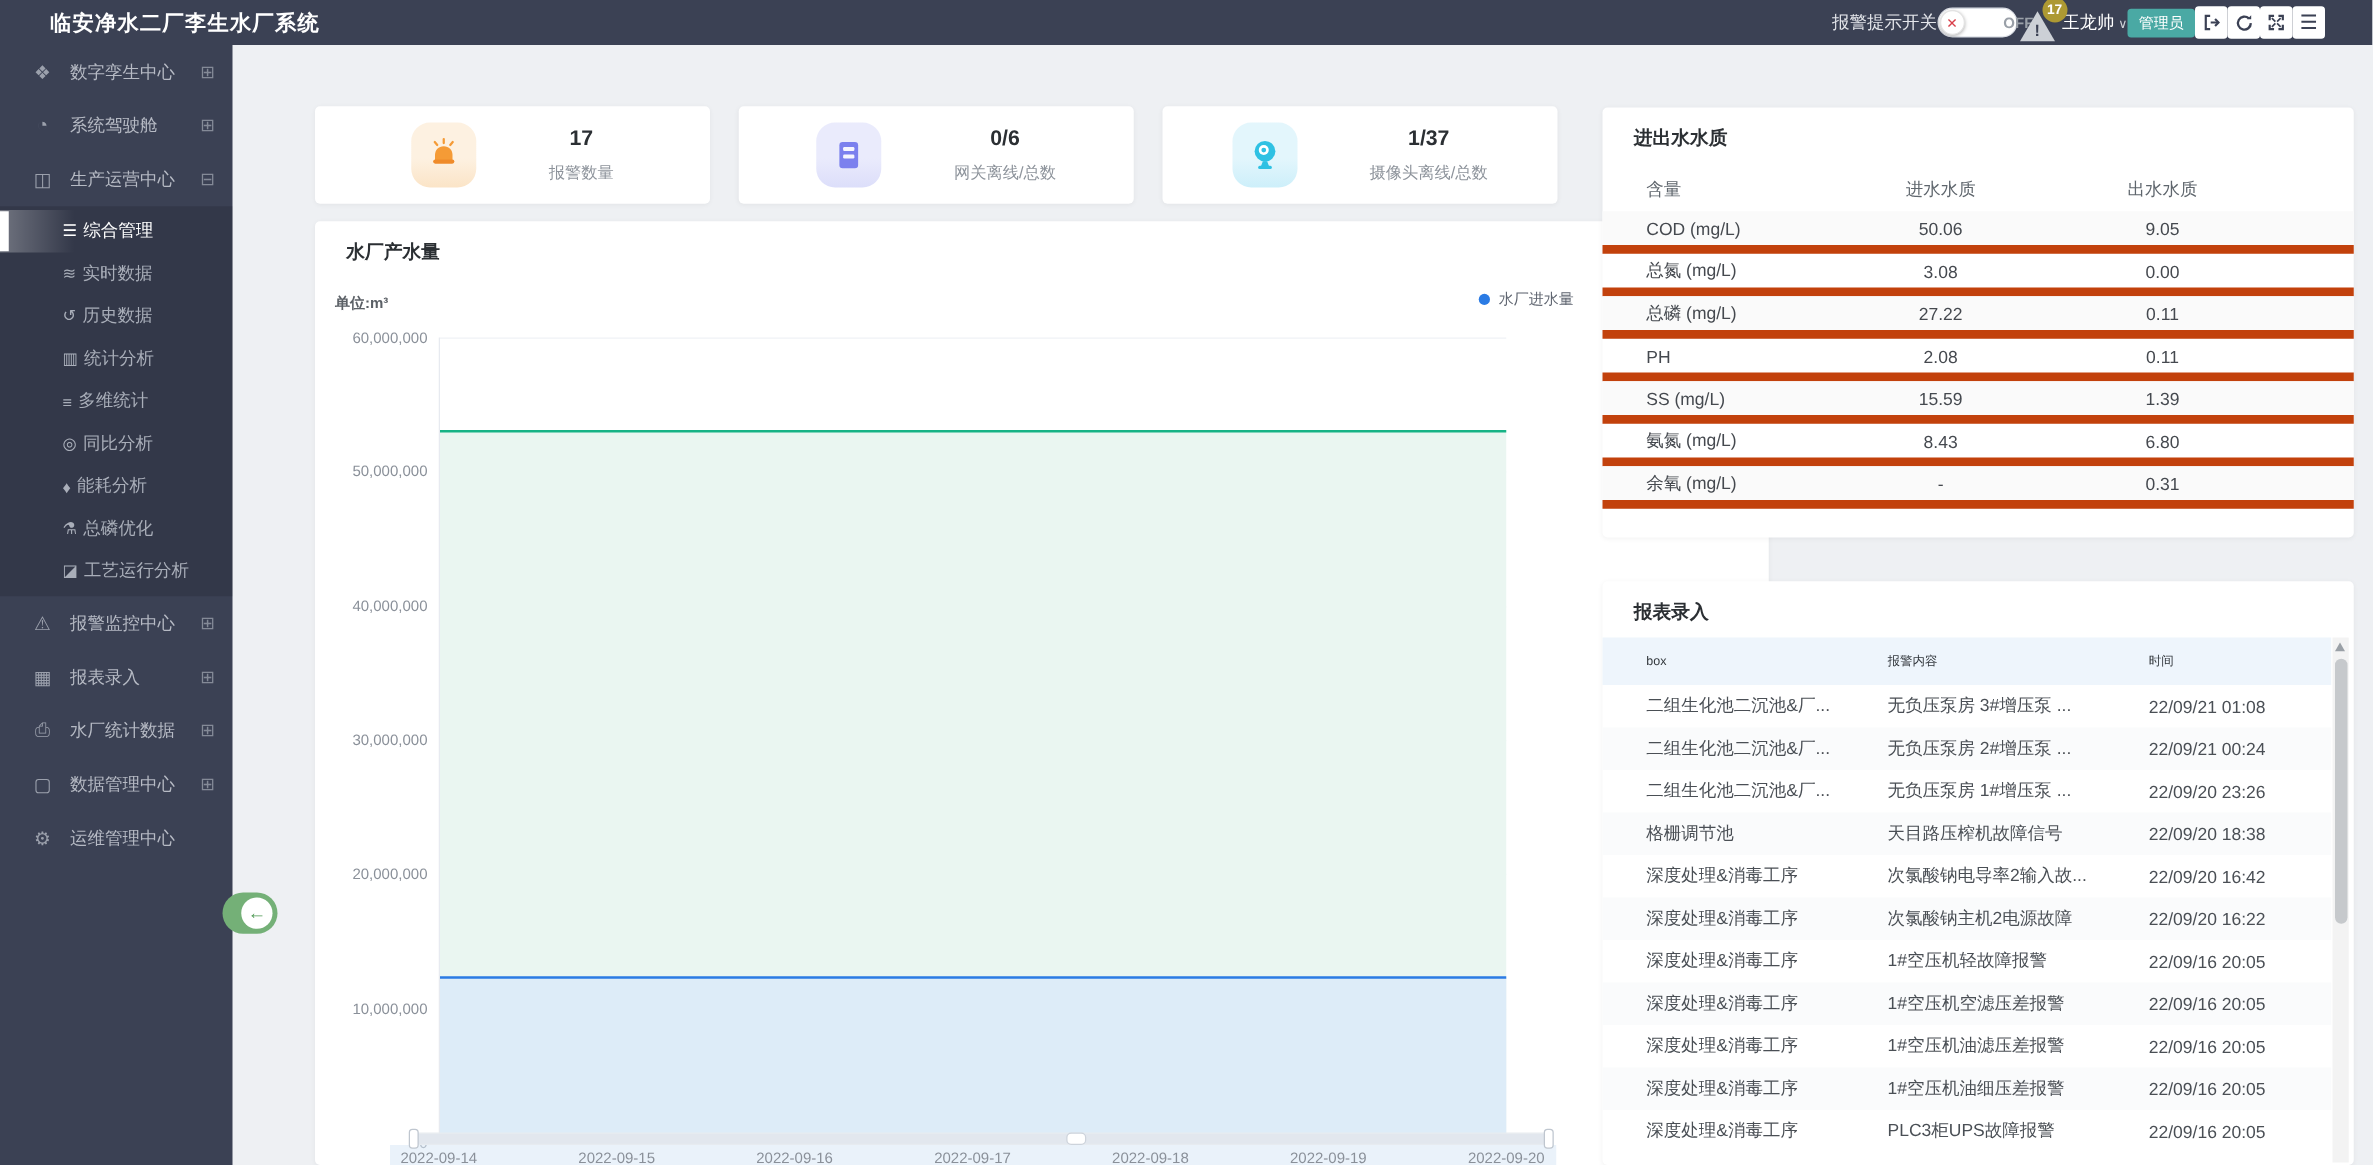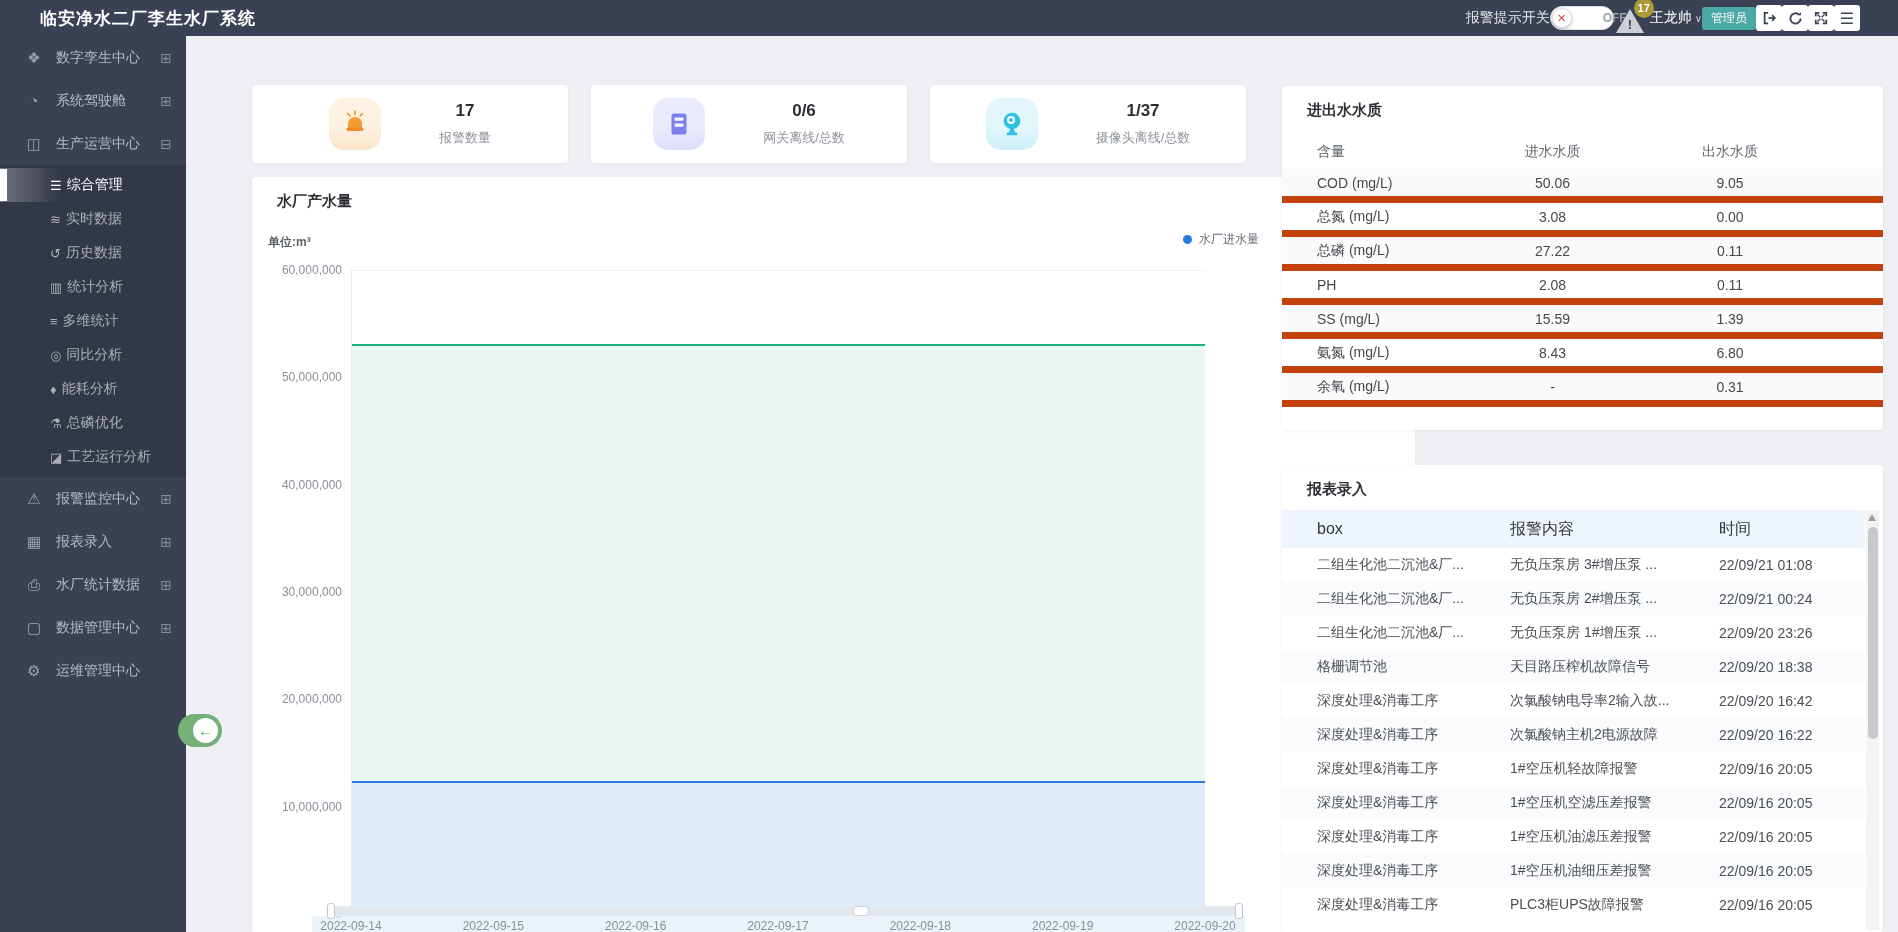--- a/index.html
+++ b/index.html
@@ -69,21 +69,21 @@
   
   #panel-quality { left:1282px; top:86px; width:601px; height:344px; }
   #panel-alarms  { left:1282px; top:465px; width:601px; height:467px; }
   .q-table { position:absolute; top:49px; left:0; right:0; }
   .q-row { display:grid; grid-template-columns:178px 185px 170px; height:34px; align-items:center; font-size:14px; color:#45494f; border-bottom:7px solid #c2410c; }
   .q-row > :first-child { padding-left:35px; }
   .q-row > :nth-child(2), .q-row > :nth-child(3) { text-align:center; }
   .q-row.head { color:#5f666d; border-bottom:none; }
   .q-row.striped { background:#fafafa; }
   .a-table { position:absolute; top:45px; left:0; width:583px; }
-  .a-head { display:grid; grid-template-columns:228px 189px 1fr; height:38px; align-items:center; background:#eef5fc; font-size:16px; color:#32373c; }
+  .a-head { display:grid; grid-template-columns:228px 189px 1fr; height:38px; align-items:center; background:#eef5fc; font-size:10px; color:#32373c; }
   .a-head > :first-child { padding-left:35px; }
   .a-head > :nth-child(3) { padding-left:20px; }
   .a-row { display:grid; grid-template-columns:228px 189px 1fr; height:34px; align-items:center; font-size:14px; color:#4a4f55; }
   .a-row > :first-child { padding-left:35px; }
   .a-row > :nth-child(3) { padding-left:20px; }
   .a-row.striped { background:#fafbfc; }
   .a-row div, .a-head div { white-space:nowrap; overflow:hidden; }
   .scrollbar { position:absolute; right:4px; top:45px; bottom:2px; width:13px; background:#f3f3f3; }
   .sb-up { position:absolute; top:4px; left:2px; width:0; height:0; border-left:4.5px solid transparent; border-right:4.5px solid transparent; border-bottom:7px solid #9aa0a6; }
   .sb-thumb { position:absolute; top:17px; left:1.5px; width:10px; height:212px; background:#c6c9cc; border-radius:5px; cursor:pointer; }

